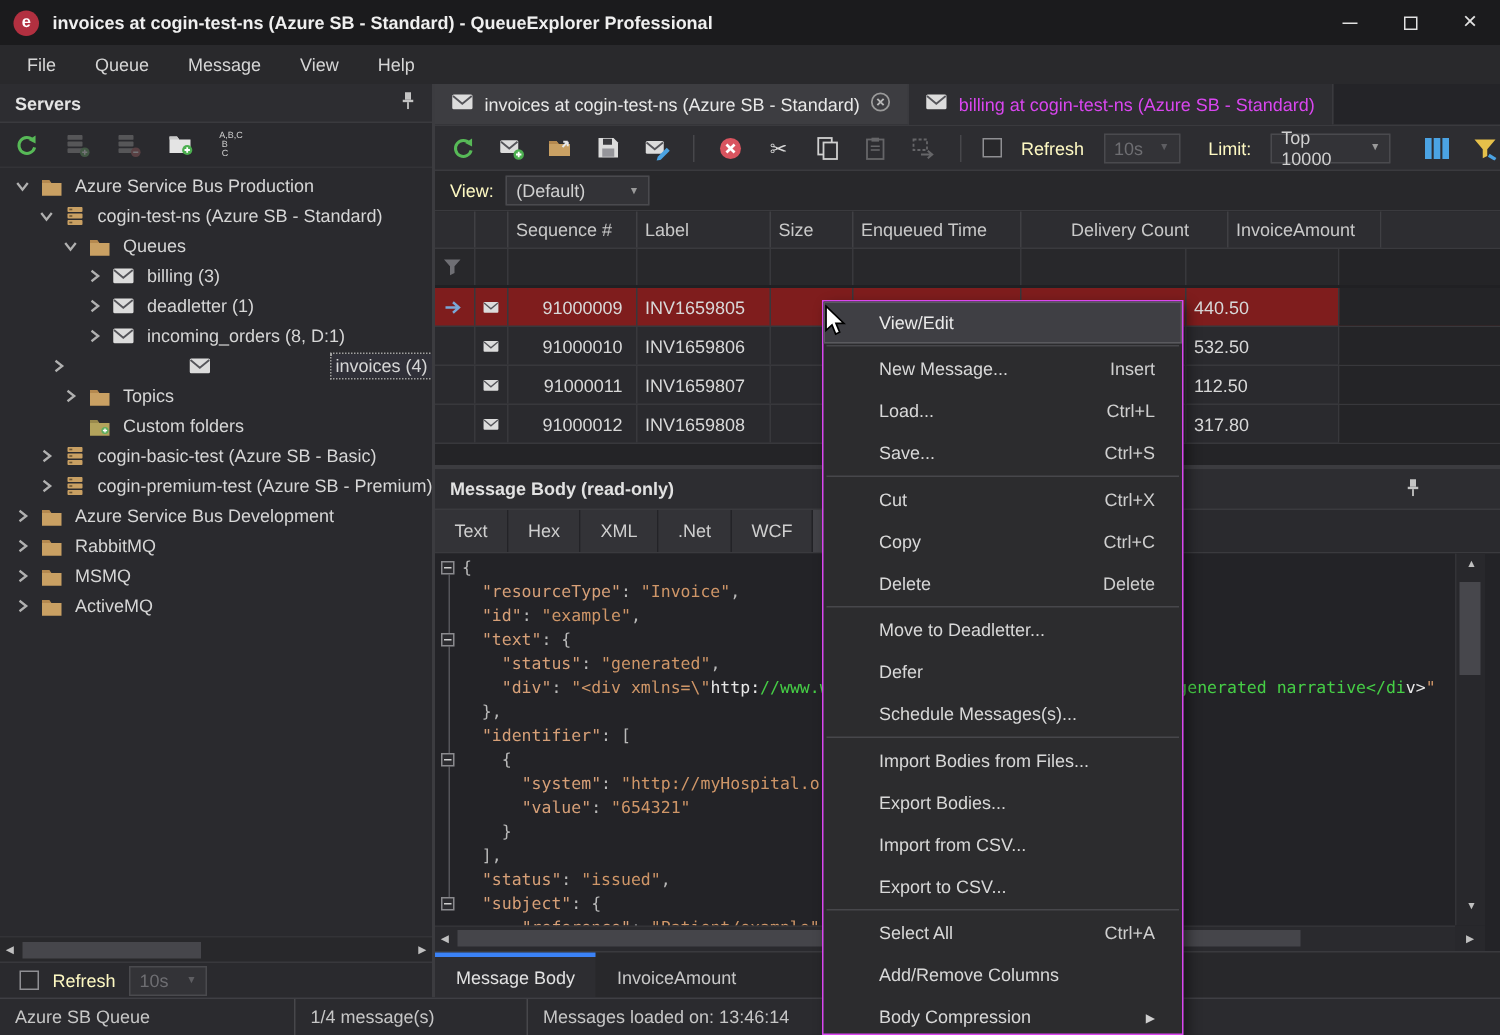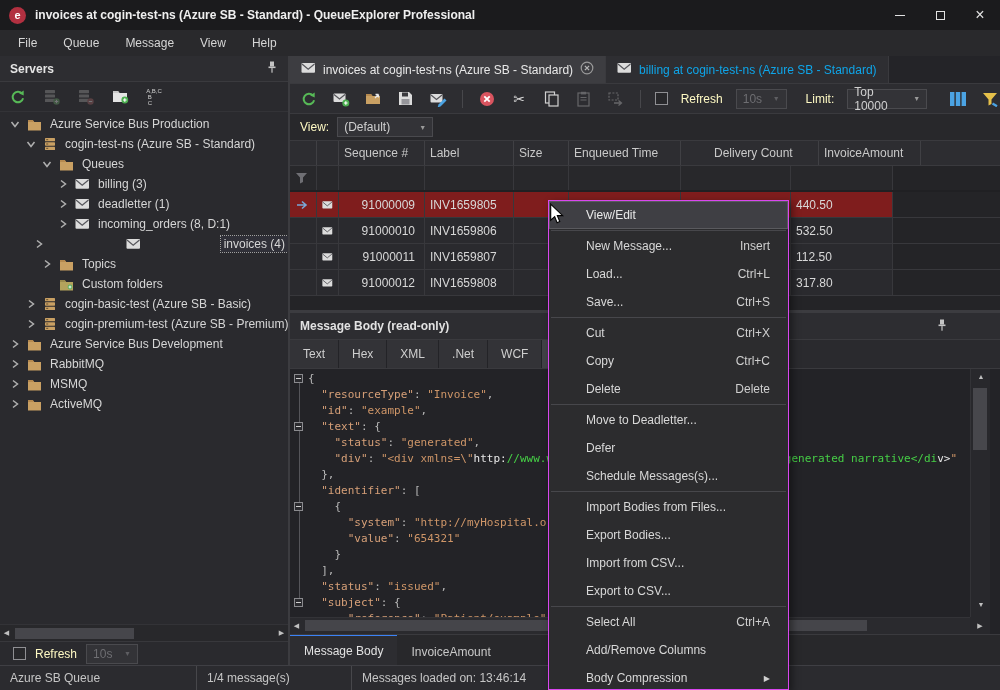--- a/index.html
+++ b/index.html
@@ -50,21 +50,21 @@
   .checkbox{width:13px;height:13px;border:1px solid #8f8f93;background:#28282b;display:inline-block;}
   .combo{height:20px;background:#333337;border:1px solid #4a4a4e;display:inline-flex;
          align-items:center;gap:9px;padding:0 6px;color:#d0d0d0;}
   .combo .car{font-size:7px;color:#9a9a9a;}
   .combo.dis{color:#6e6e72;}
   .combo.dis .car{color:#5e5e62;}
 
   
   .tabbar{position:absolute;left:290px;top:56px;width:710px;height:28px;background:#242428;
           border-bottom:1px solid #3a3a3e;display:flex;}
-  .dtab{display:flex;align-items:center;gap:7px;padding:0 11px;background:#2e2e32;color:#0ea5e9;
+  .dtab{display:flex;align-items:center;gap:7px;padding:0 11px;background:#2e2e32;color:#d946ef;
         border-right:1px solid #3a3a3e;}
   .dtab.active{background:#3d3d41;color:#e8e8e8;}
 
   
   .toolbar{position:absolute;left:290px;top:84px;width:710px;height:30px;background:#2d2d31;
            border-bottom:1px solid #3a3a3e;display:flex;align-items:center;gap:13px;padding-left:9px;}
   .tsep{width:1px;height:18px;background:#47474b;margin:0 1px;}
   .tlabel{color:#fef9c3;}
   .cutg{font-size:14px;color:#d6d6d6;}
 
@@ -113,21 +113,21 @@
   .bp-hscroll{position:absolute;left:290px;top:617px;width:680px;height:17px;background:#2a2a2e;
               border-top:1px solid #333337;display:flex;align-items:center;}
   .bp-hthumb{position:absolute;left:305px;top:620px;width:562px;height:11px;background:#45454a;}
   .bp-corner{position:absolute;left:970px;top:617px;width:20px;height:17px;background:#28282c;
              display:flex;align-items:center;justify-content:center;font-size:7px;color:#c0c0c0;}
 
   
   .bottom-tabs{position:absolute;left:290px;top:634px;width:710px;height:31px;background:#28282b;
                border-top:1px solid #3a3a3e;display:flex;}
   .obtab{display:flex;align-items:center;padding:0 14px;color:#c8c8c8;border-top:3px solid transparent;}
-  .obtab.active{border-top:1px solid #3b82f6;background:#2d2d31;color:#e2e2e2;}
+  .obtab.active{border-top:3px solid #3b82f6;background:#2d2d31;color:#e2e2e2;}
 
   
   .statusbar{position:absolute;left:0;top:665px;width:1000px;height:25px;background:#2b2b2f;
              border-top:1px solid #3f3f44;display:flex;align-items:center;color:#c6c6c6;}
   .sb-sec{height:100%;display:flex;align-items:center;padding-left:10px;border-right:1px solid #47474b;}
 
   
   .ctxmenu{position:absolute;left:548px;top:200px;width:241px;height:490px;background:#2c2c2e;
            border:1px solid #d946ef;overflow:hidden;z-index:50;box-shadow:3px 3px 8px rgba(0,0,0,.45);}
   .ctx-item{height:28px;display:flex;align-items:center;padding:0 18px 0 37px;color:#d8d8d8;}

